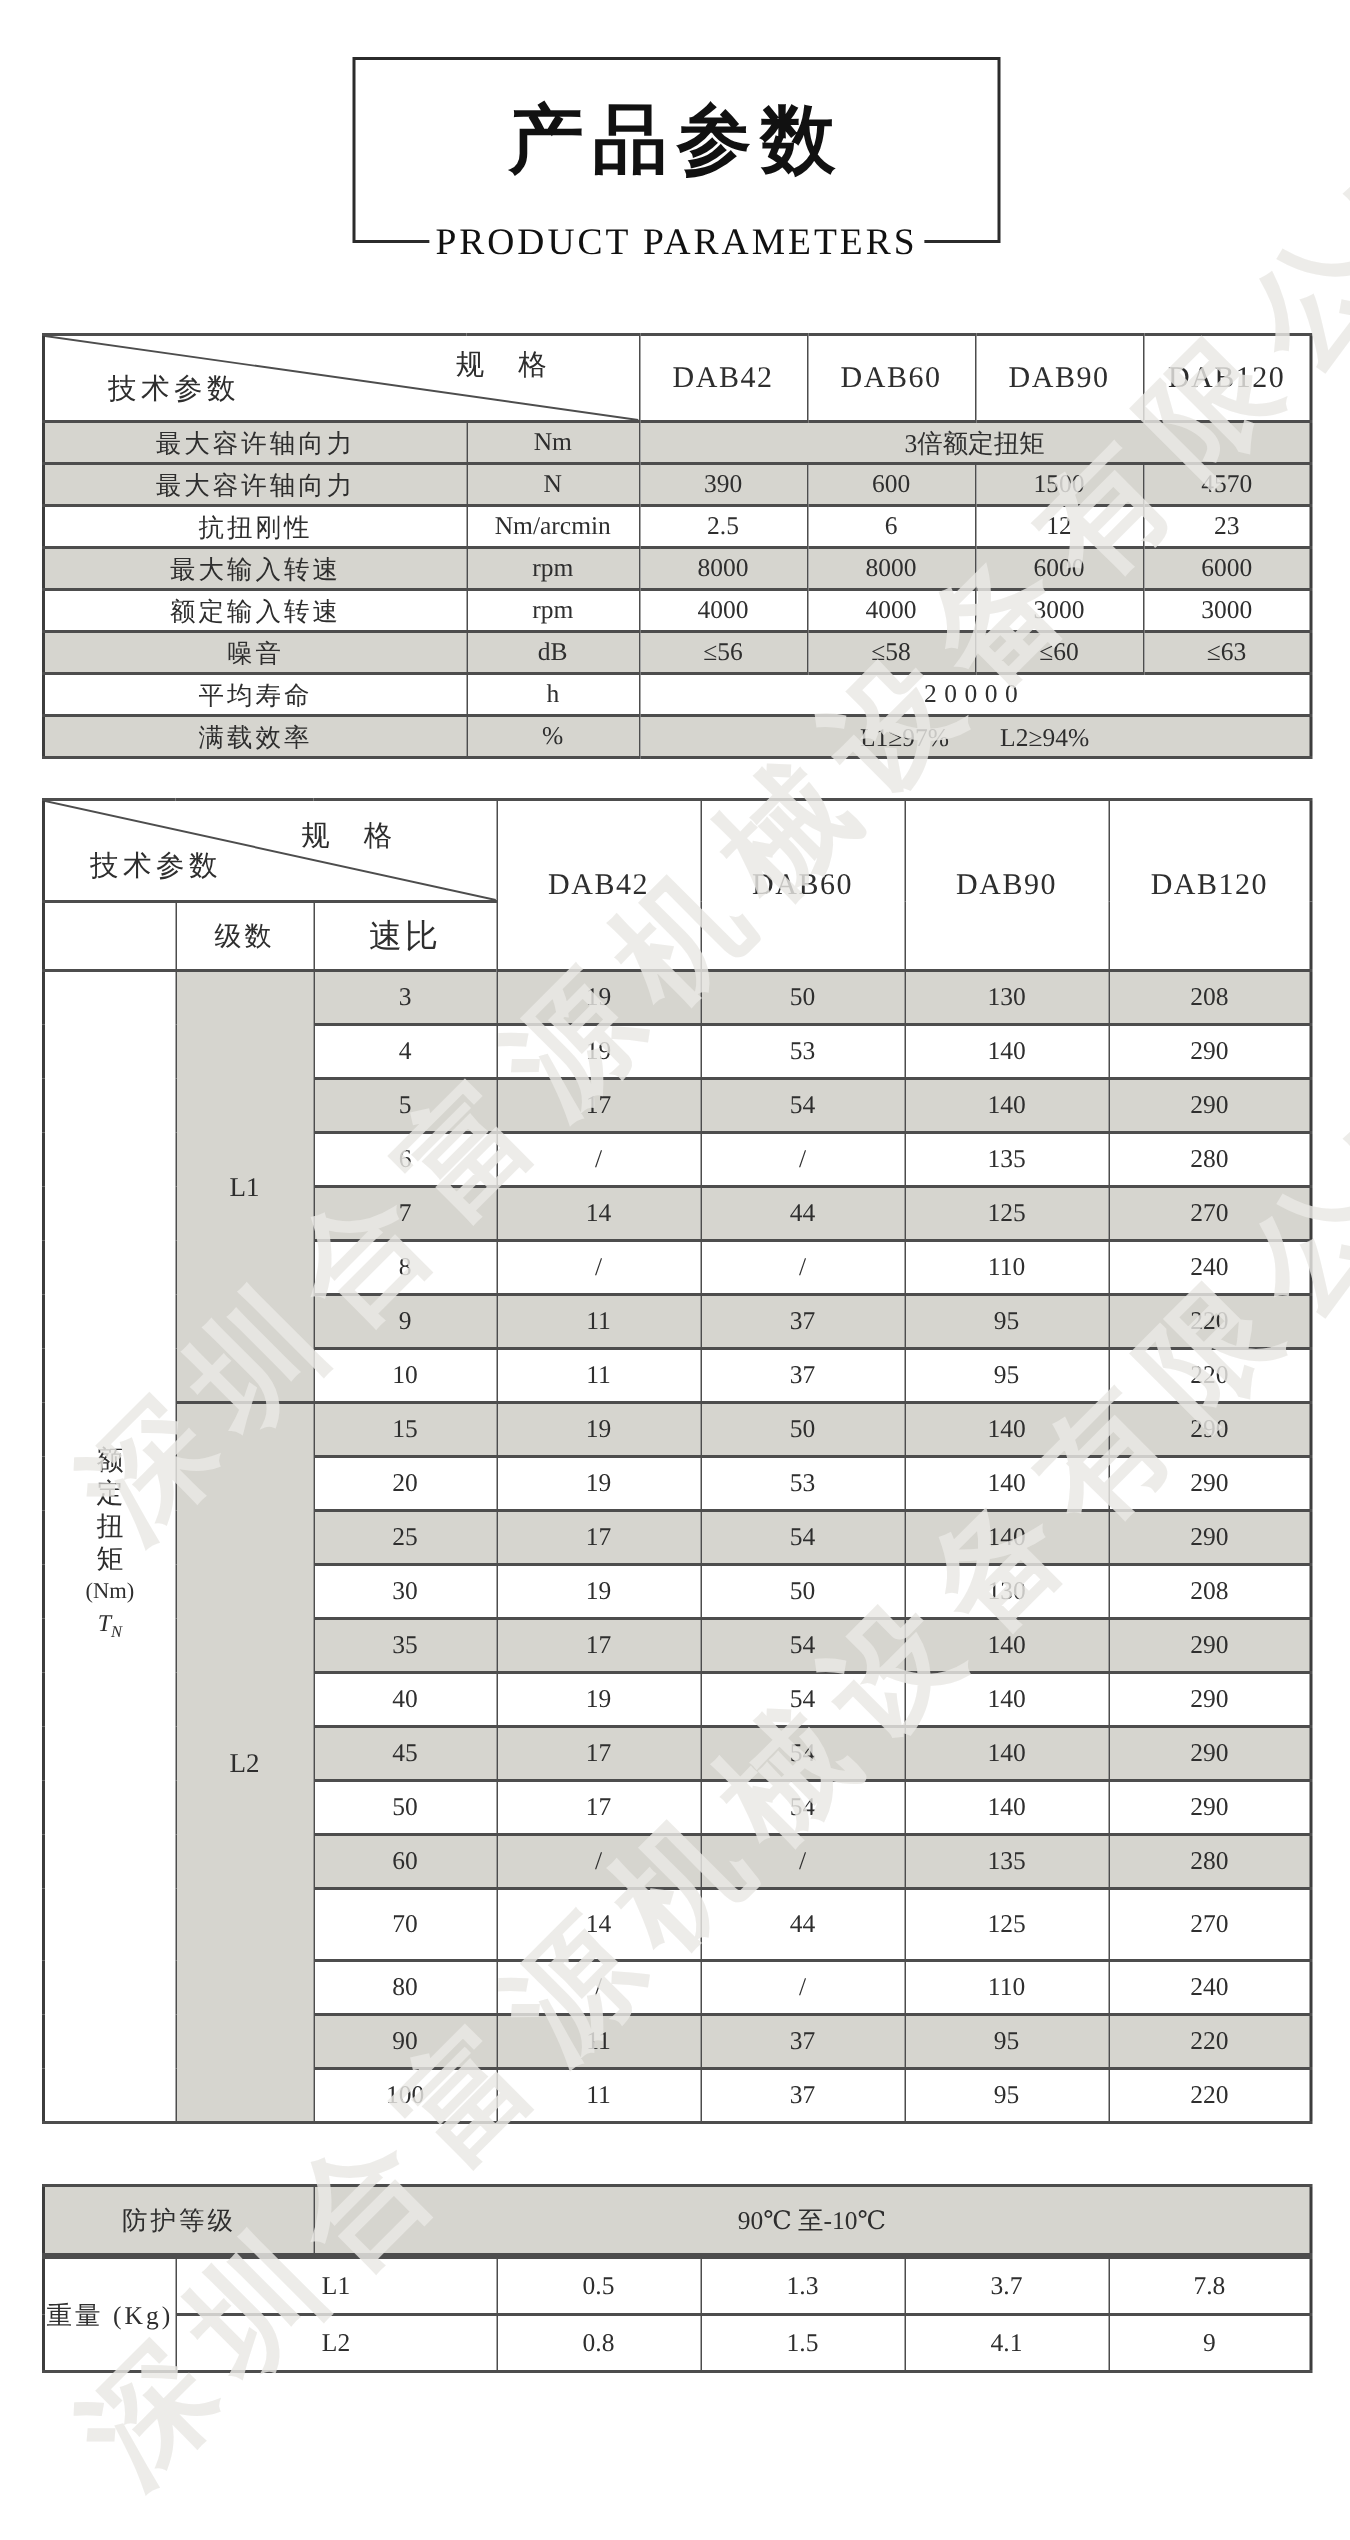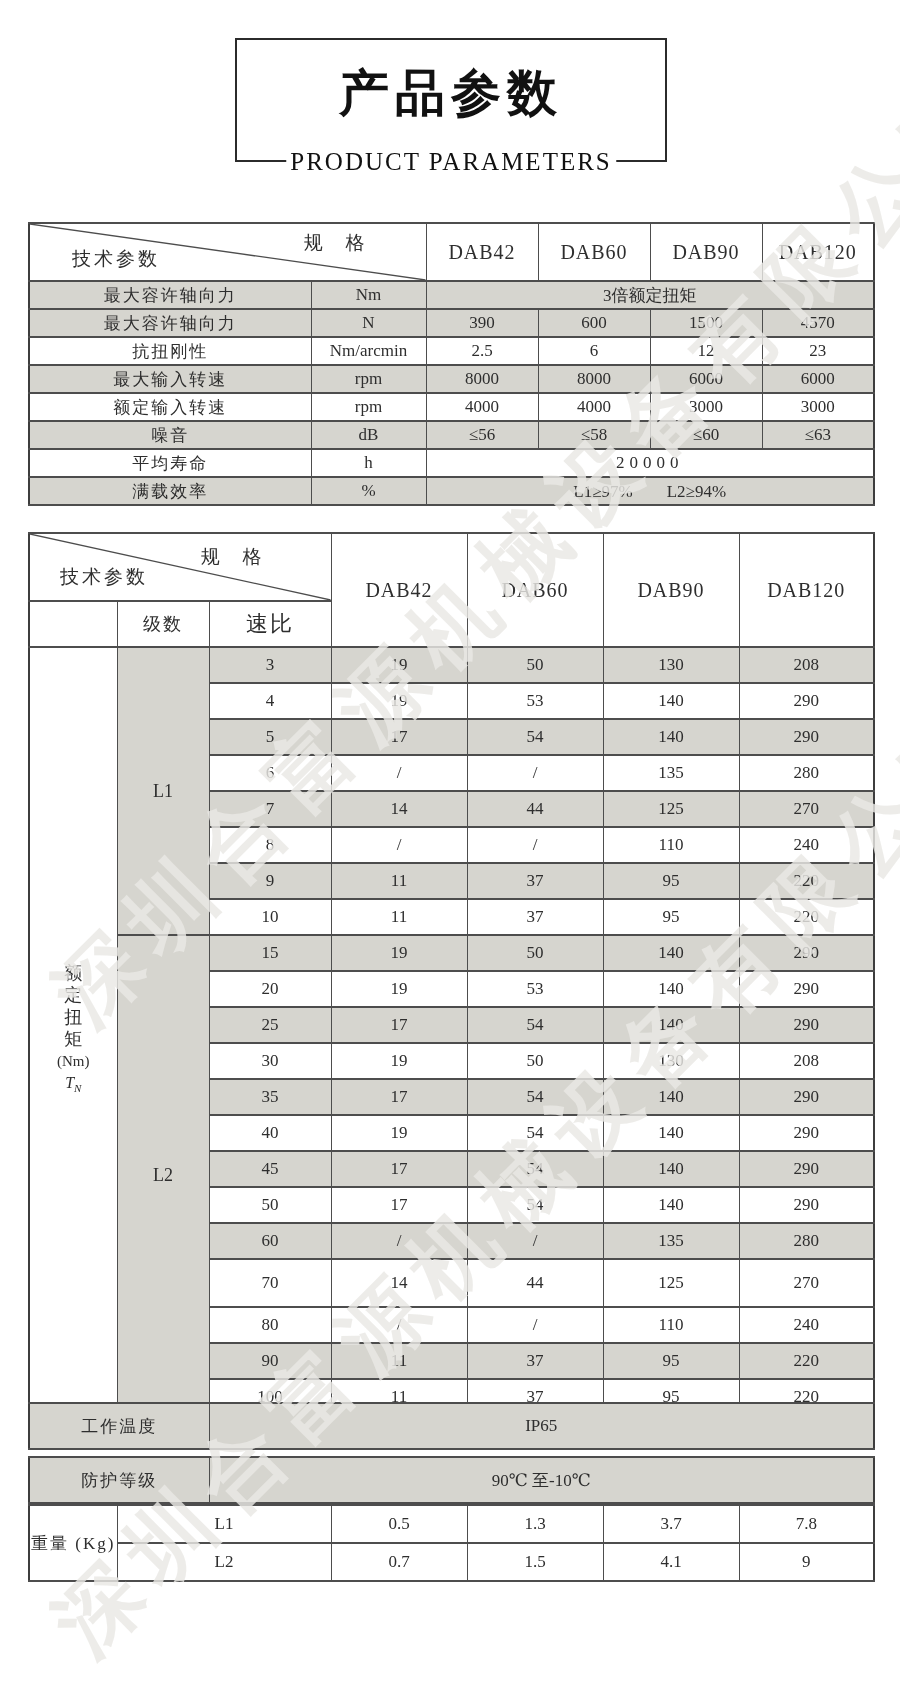--- a/index.html
+++ b/index.html
@@ -342,32 +342,20 @@
         <tr style="height: 36px;">
           <td>100</td>
           <td>11</td>
           <td>37</td>
           <td>95</td>
           <td>220</td>
         </tr>
       </tbody>
   </table>
 
-  <table style="top:1402px; width:845px;">
-    <colgroup>
-        <col style="width:180px">
-        <col style="width:665px">
-      </colgroup>
-    <tbody>
-      <tr style="height:46px;">
-        <td class="sh lbl">工作温度</td>
-        <td class="sh">IP65</td>
-      </tr>
-    </tbody>
-  </table>
 
   <table style="top:1456px; width:845px;">
     <colgroup>
         <col style="width:180px">
         <col style="width:665px">
       </colgroup>
     <tbody>
       <tr style="height:46px;">
         <td class="sh lbl">防护等级</td>
         <td class="sh">90℃ 至-10℃</td>
@@ -388,21 +376,21 @@
         <tr style="height: 38px;">
           <td class="lbl" rowspan="2">重量 (Kg)</td>
           <td>L1</td>
           <td>0.5</td>
           <td>1.3</td>
           <td>3.7</td>
           <td>7.8</td>
         </tr>
         <tr style="height: 38px;">
           <td>L2</td>
-          <td>0.7</td>
+          <td>0.8</td>
           <td>1.5</td>
           <td>4.1</td>
           <td>9</td>
         </tr>
       </tbody>
   </table>
 
 </div>
 
 </body></html>

